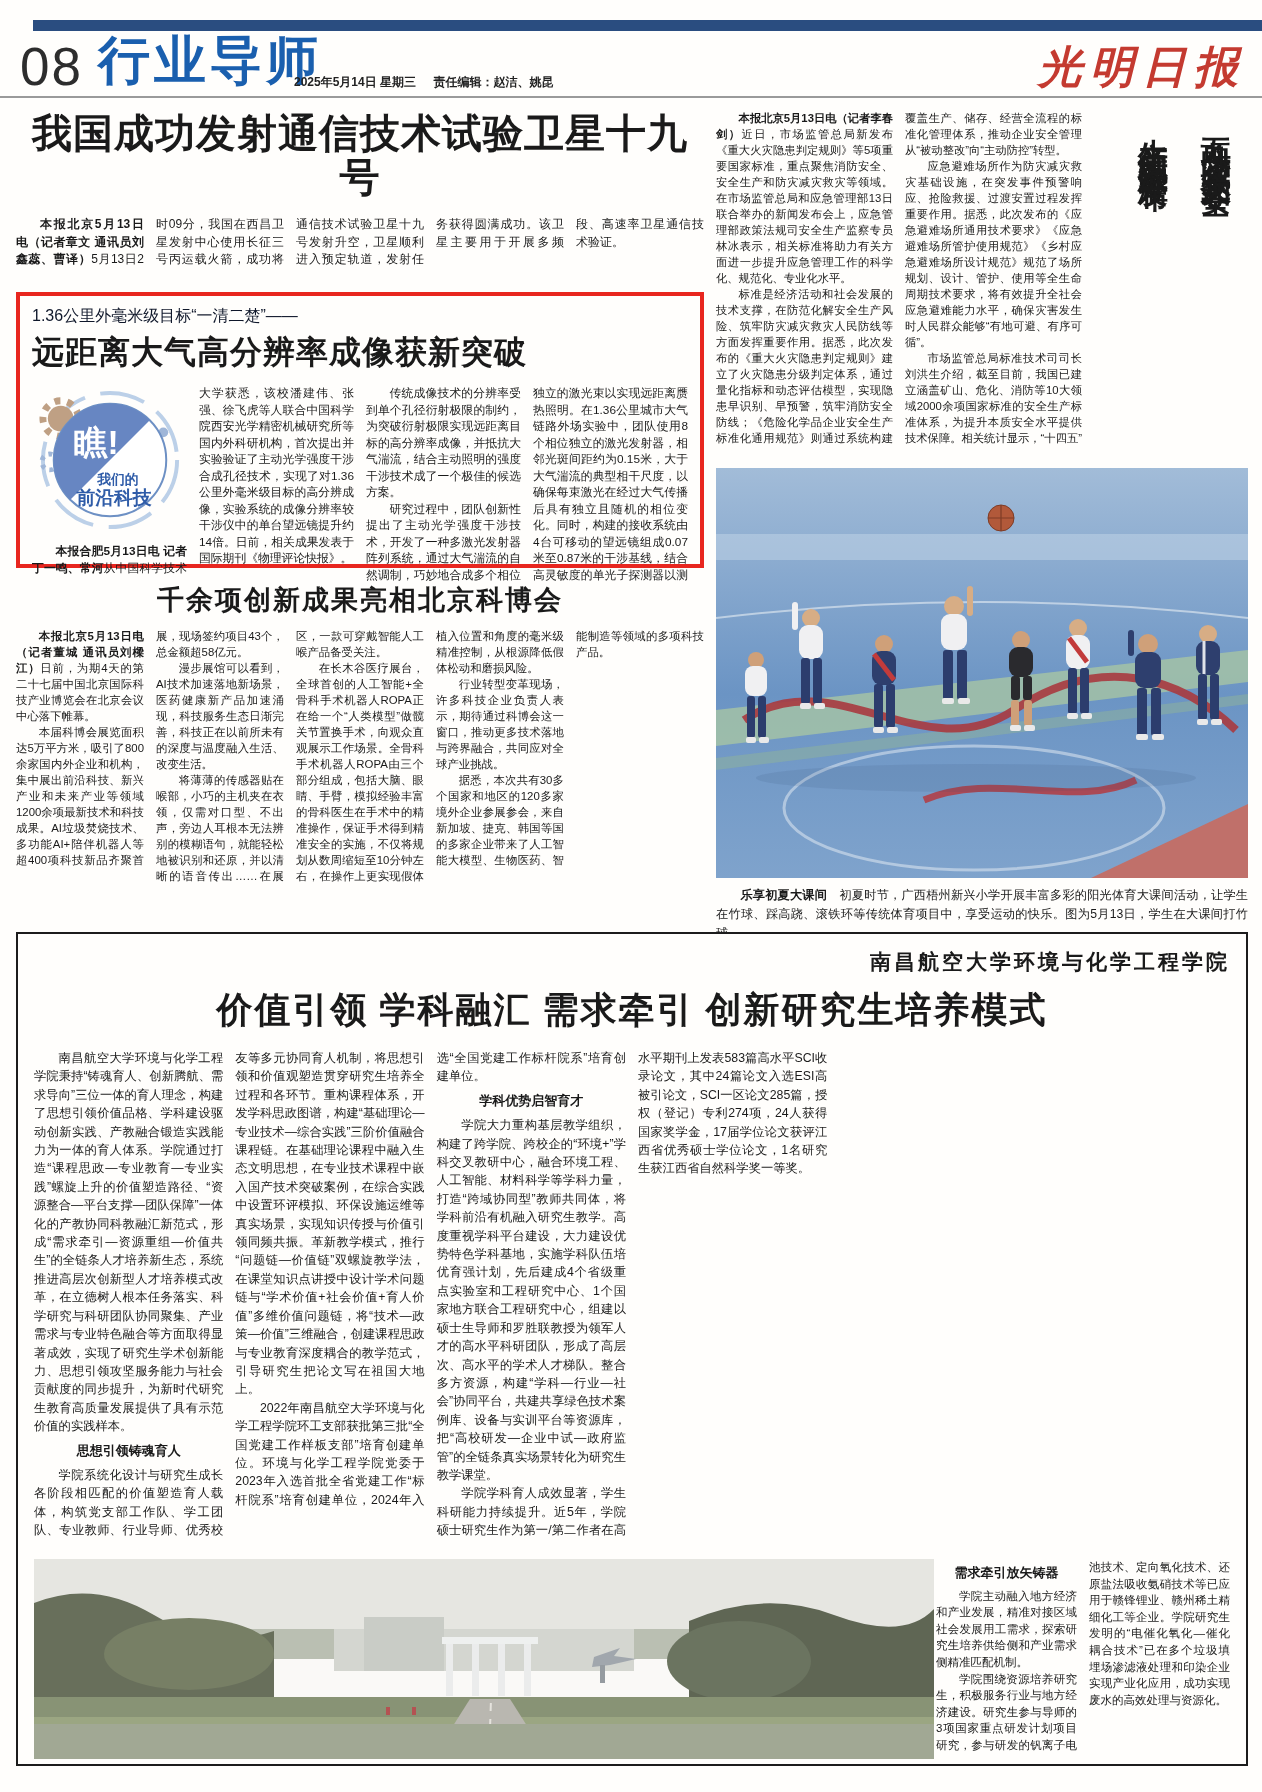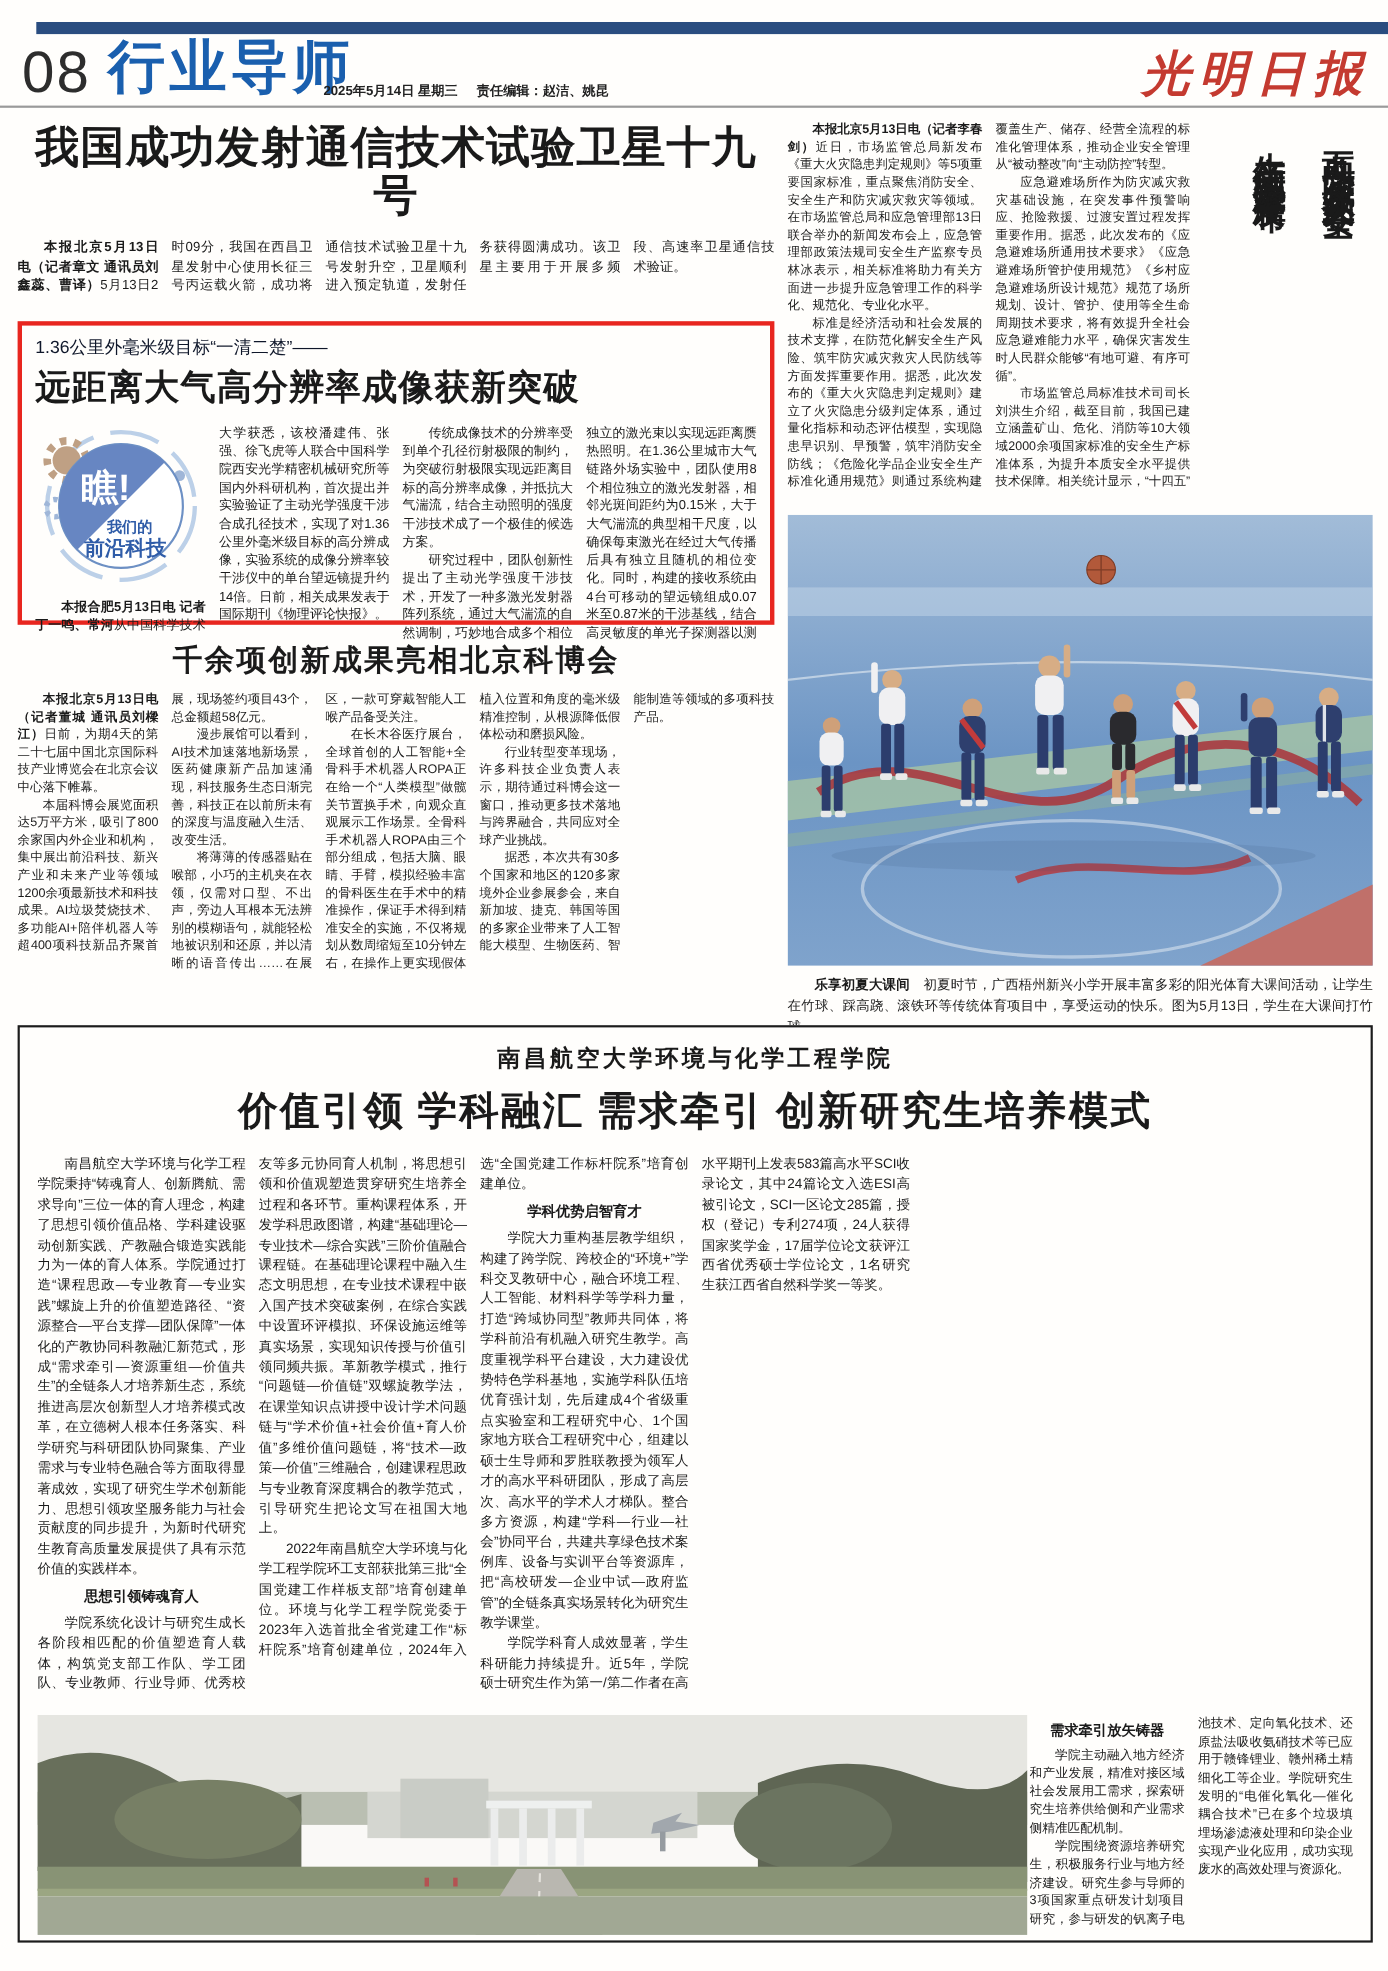--- a/index.html
+++ b/index.html
@@ -48,21 +48,21 @@
   .vert-hl span{display:block;}
   .photo1{margin:10px 0 0;width:532px;height:410px;}
   .photo1 svg{display:block;}
   .caption{margin:8px 0 0;font-size:12.2px;line-height:19px;text-align:justify;text-indent:2em;}
   .caption b{font-weight:700;}
   .credit{margin-top:3px;text-align:right;font-weight:700;font-size:12.2px;}
 
   
   .feature{position:absolute;left:16px;top:932px;width:1232px;height:834px;border:2px solid #1c1c1c;
            padding:12px 16px;box-sizing:border-box;background:#fffefc;}
-  .college{margin:2px 0 0;text-align:center;font-size:21px;font-weight:800;letter-spacing:3px;}
+  .college{margin:2px 0 0;text-align:right;font-size:21px;font-weight:800;letter-spacing:3px;}
   .feat-hl{margin:10px 0 14px;text-align:center;font-size:36px;font-weight:900;letter-spacing:2px;}
   .feat-body{height:494px;font-size:12.3px;line-height:18.4px;}
   .feat-body h4,.feat-cont h4{margin:6px 0;text-align:center;font-size:13px;font-weight:800;text-indent:0;break-after:avoid;}
   .feat-bottom{display:flex;gap:2px;margin-top:16px;}
   .photo2{margin:0;width:900px;height:200px;}
   .photo2 svg{display:block;}
   .feat-cont{flex:1;height:200px;column-count:2;column-gap:12px;column-fill:auto;
              font-size:11.5px;line-height:16.6px;text-align:justify;overflow:hidden;}
   .feat-cont p{margin:0;text-indent:2em;}
 </style>

